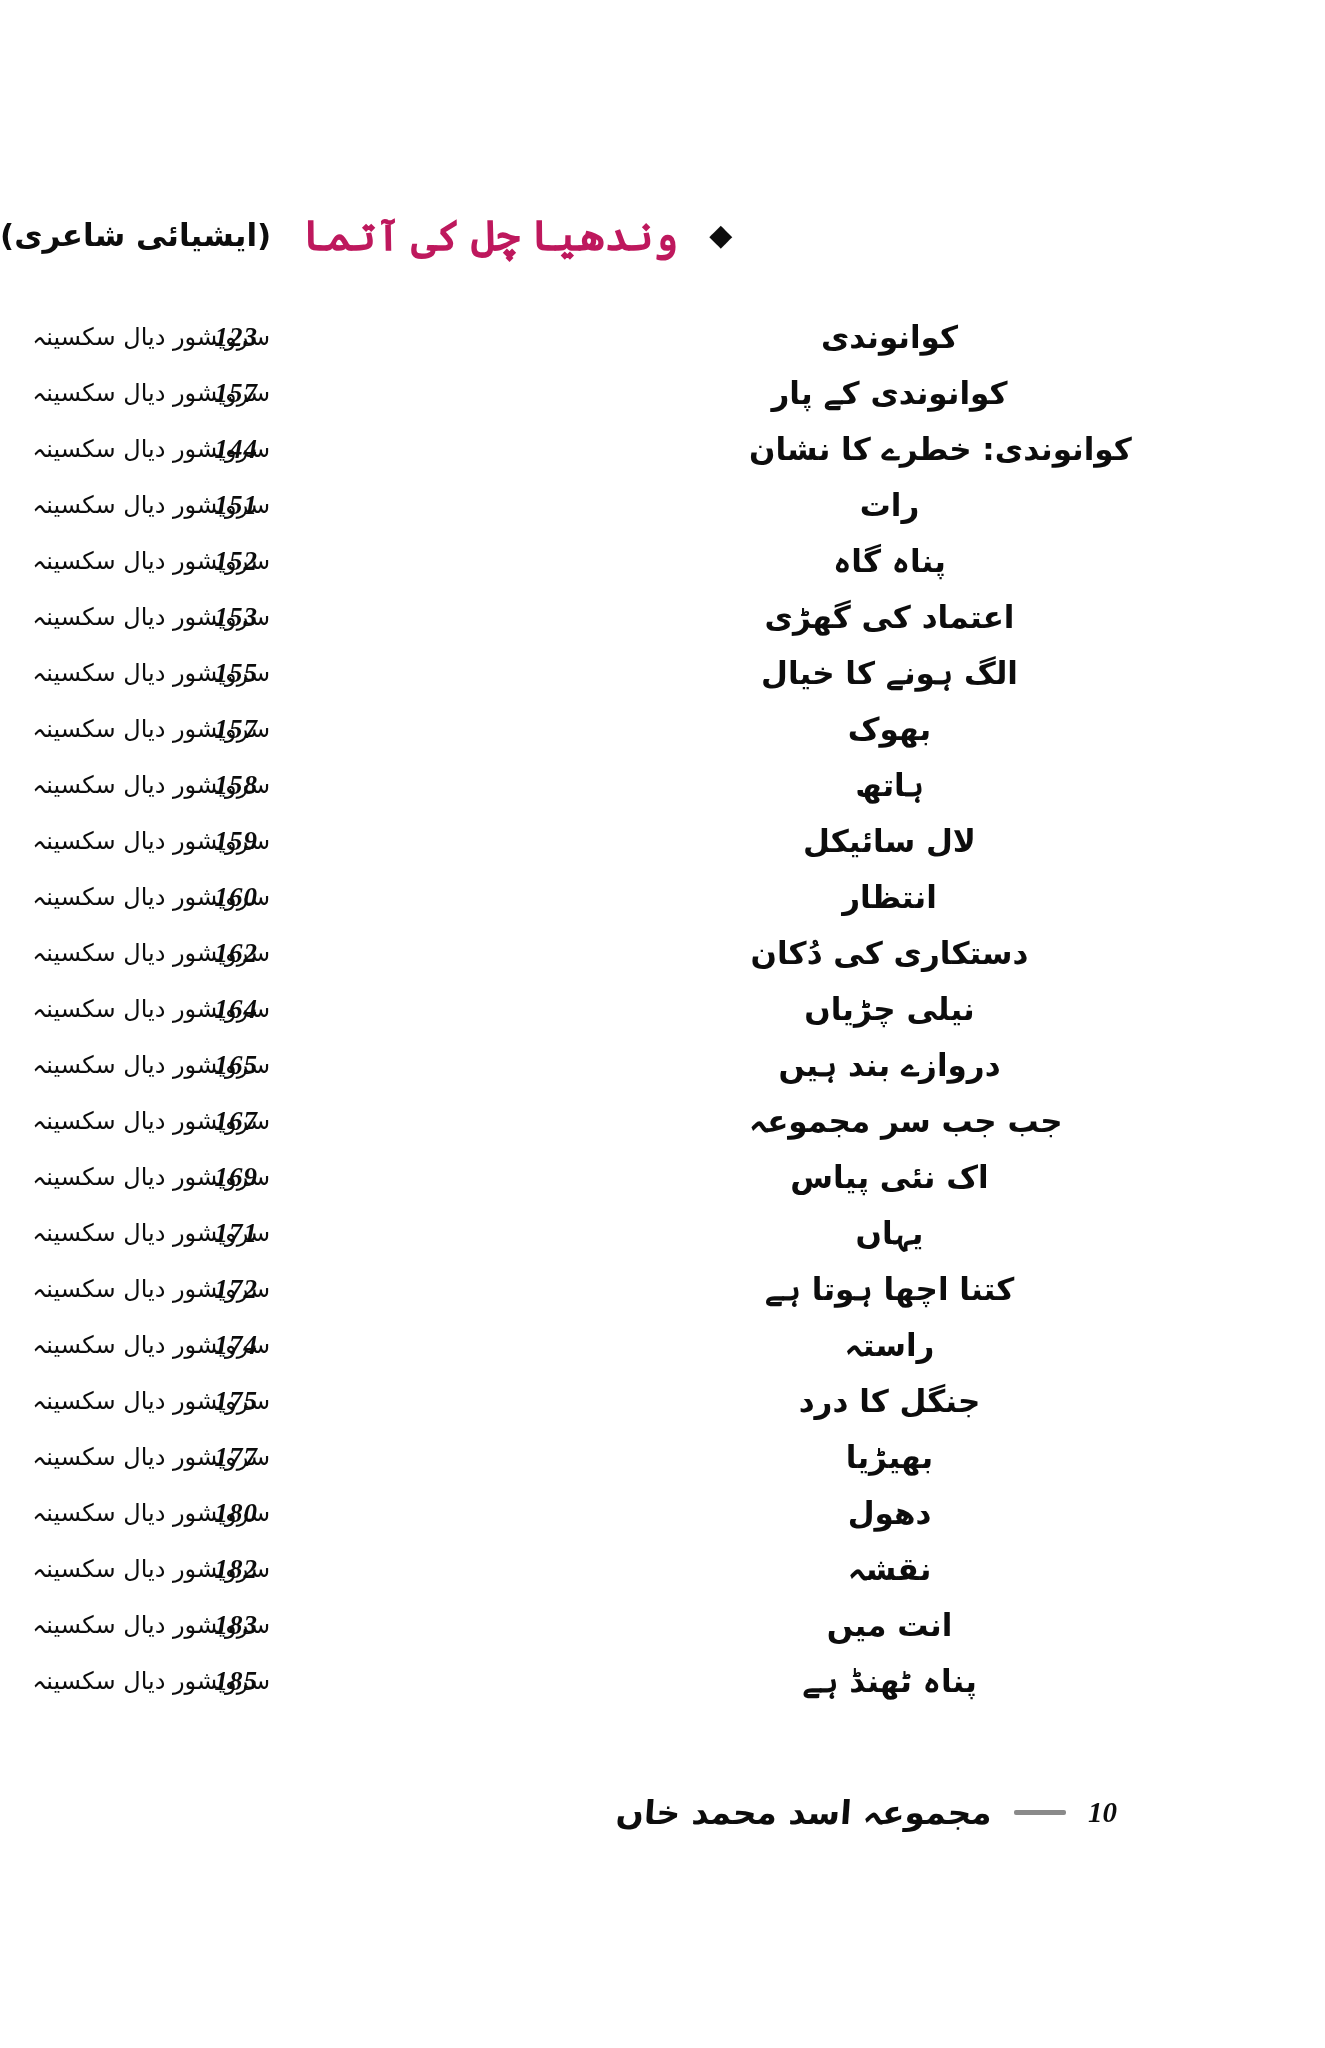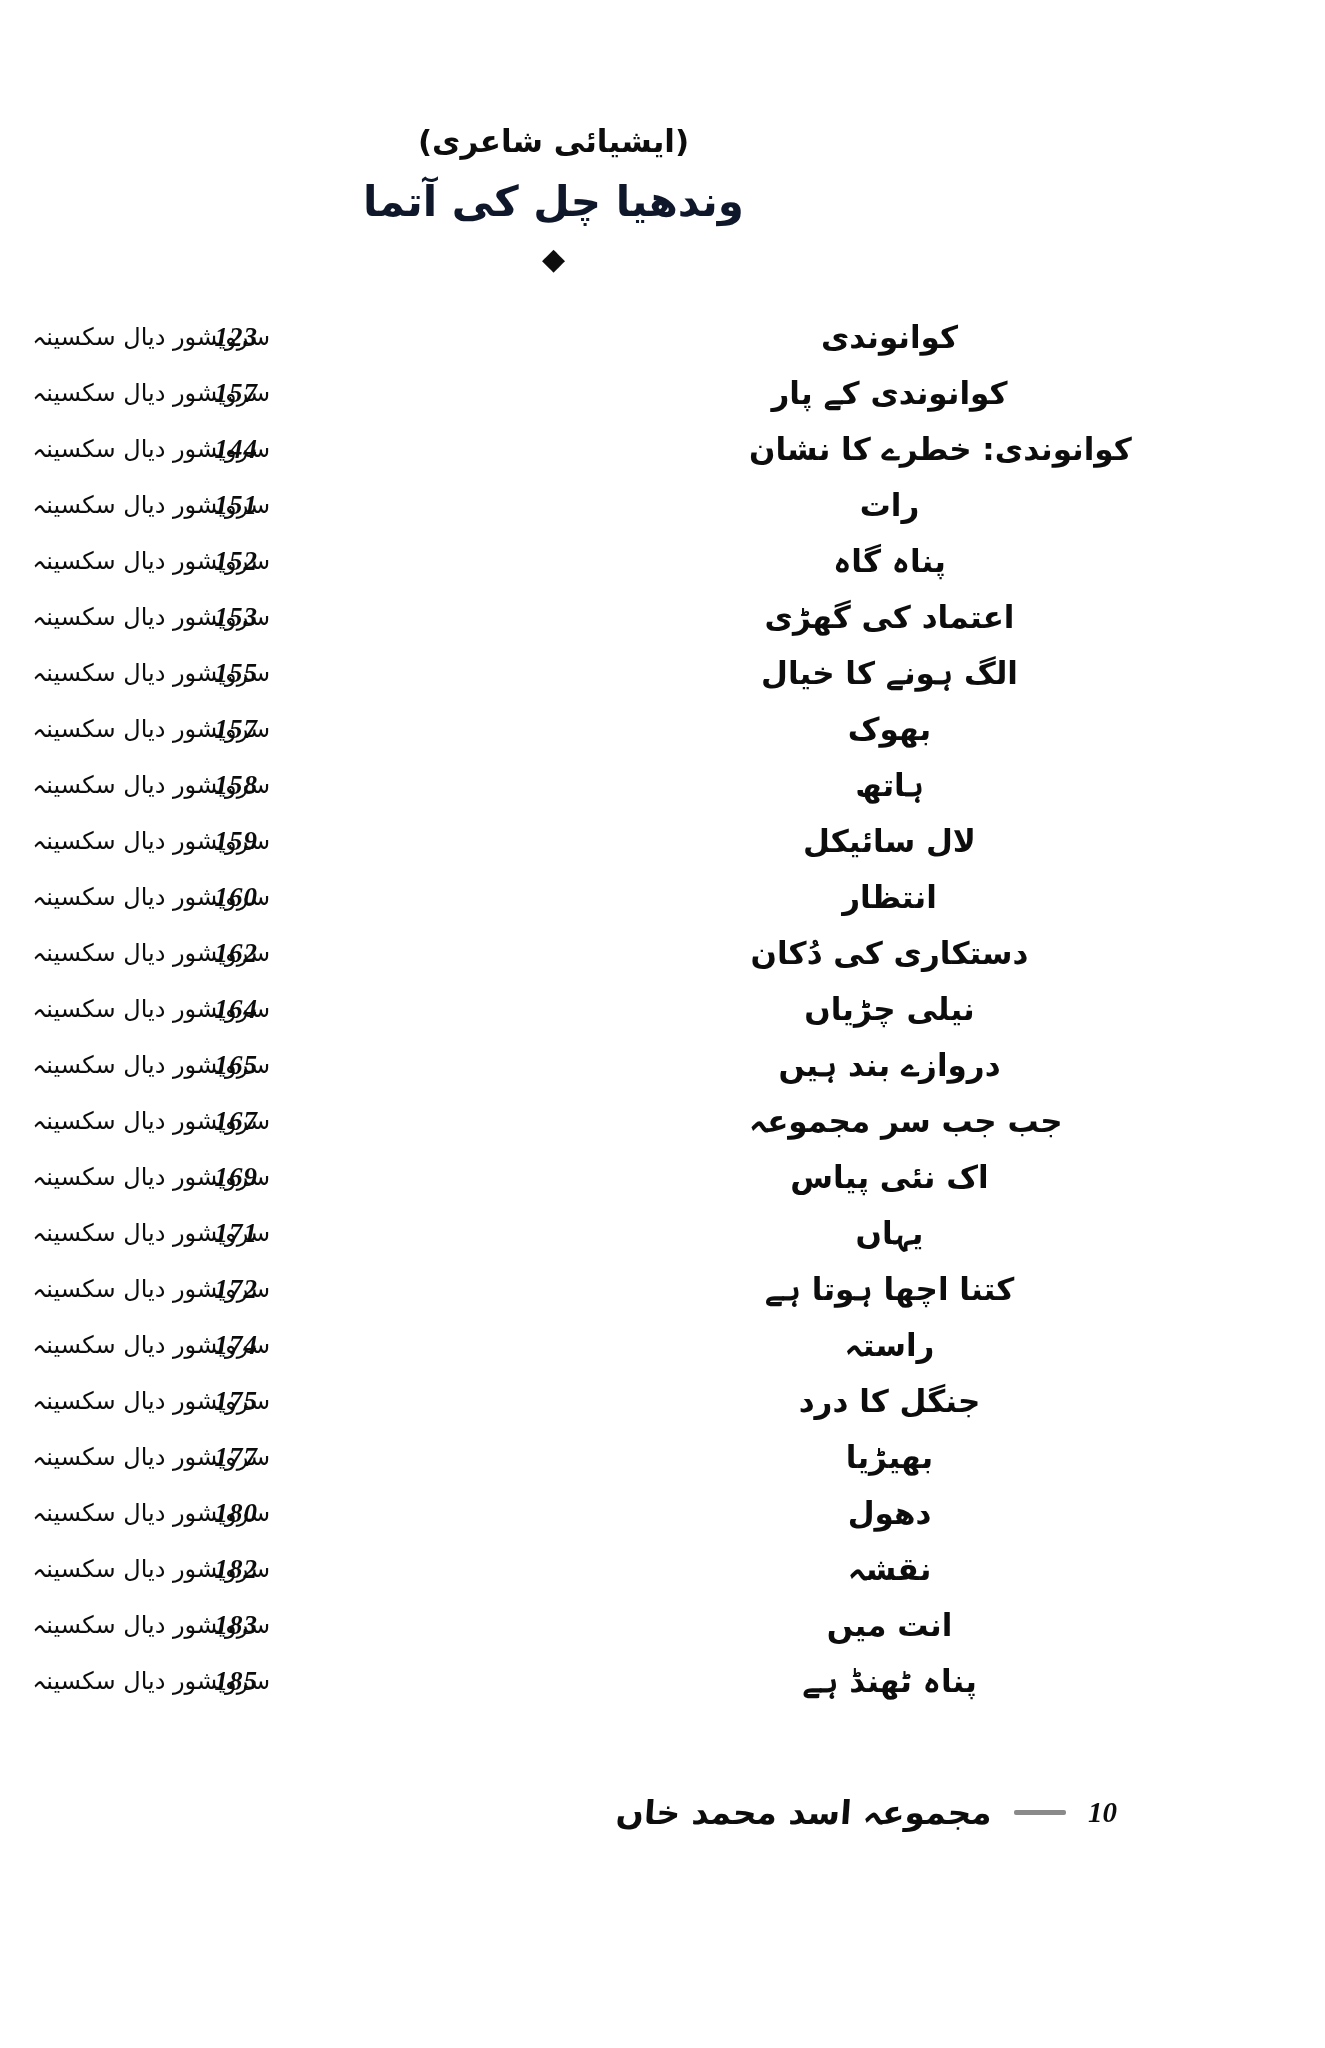--- a/index.html
+++ b/index.html
@@ -16,25 +16,24 @@
     overflow: hidden;
   }
   
   .chapter-header {
     position: absolute;
     top: 196px;
     left: 0;
     right: 0;
     height: 78px;
     display: flex;
-    flex-direction: column;
-    justify-content: flex-end;
+    flex-direction: row;
     align-items: center;
     padding-right: 218px;
-    gap: 18px;
+    gap: 31px;
     direction: ltr;
   }
   .chapter-subtitle {
     font-size: 31px;
     font-weight: 700;
     direction: rtl;
     white-space: nowrap;
     color: #0d0d0d;
   }
   .chapter-title {
@@ -121,21 +120,21 @@
     font-style: italic;
     font-weight: 700;
     font-size: 29px;
   }
 </style>
 </head>
 <body>
 
 <div class="chapter-header">
   <span class="chapter-subtitle">(ایشیائی شاعری)</span>
-  <span class="chapter-title" style="color: #0f172a;">وندھیا چل کی آتما</span>
+  <span class="chapter-title" style="color: #be185d; font-family: Liberation Serif, serif;">وندھیا چل کی آتما</span>
   <span class="bullet">◆</span>
 </div>
 
 <div class="toc" id="toc-list">
   <div class="toc-row">
     <div class="toc-page-num">123</div>
     <div class="toc-author">سرویشور دیال سکسینہ</div>
     <div class="toc-title">کوانوندی</div>
   </div>
 

